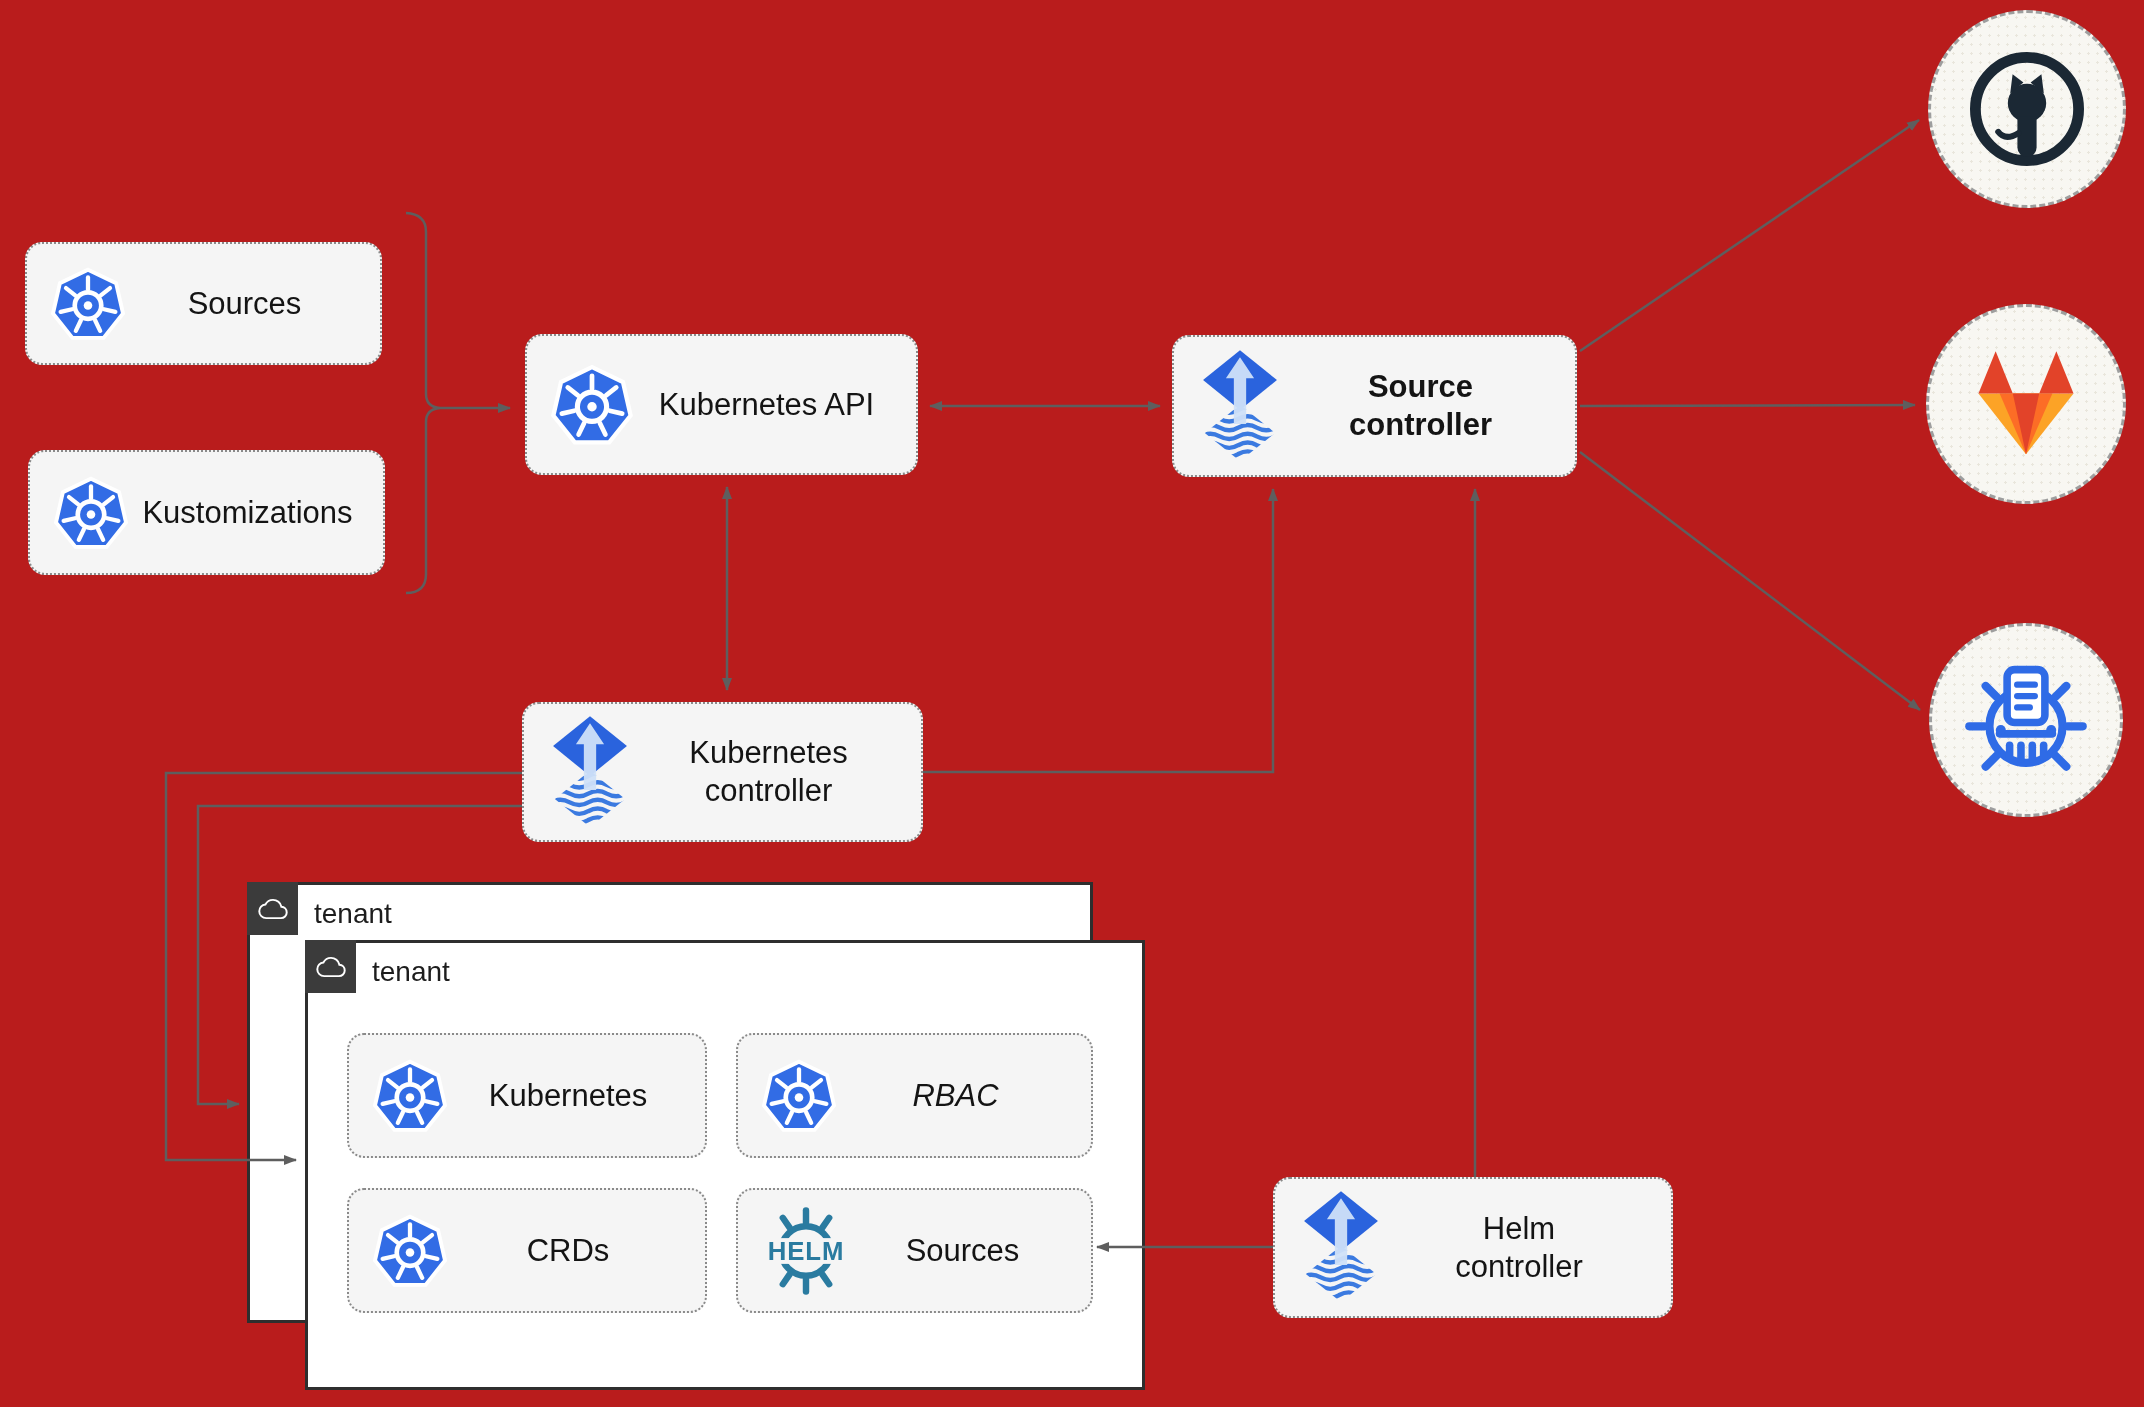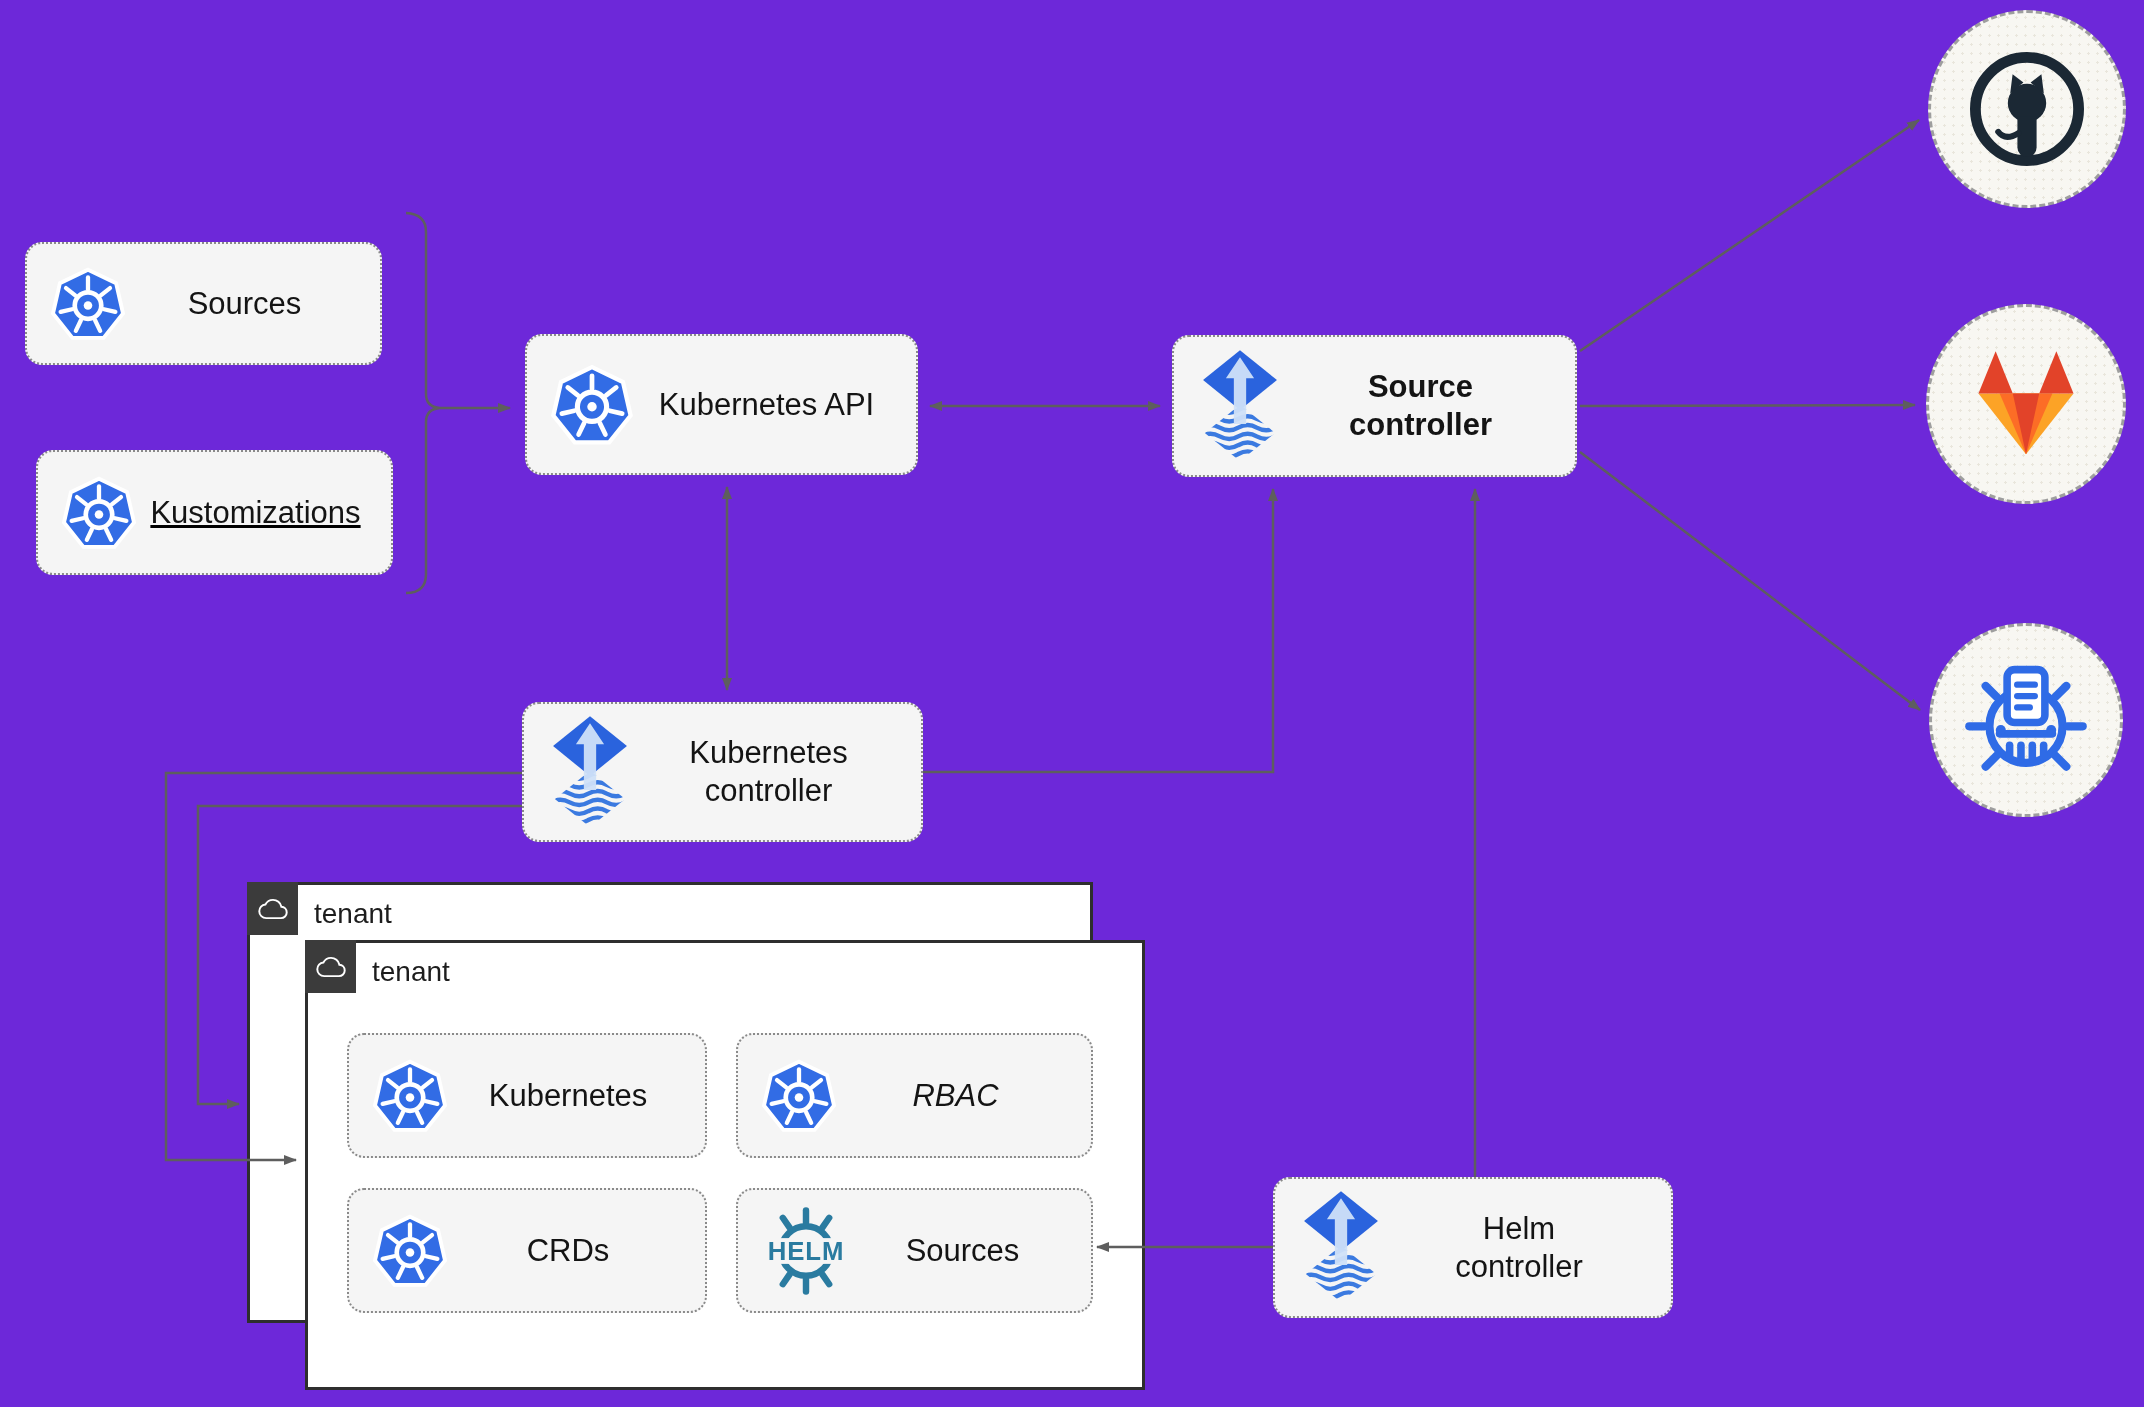--- a/index.html
+++ b/index.html
@@ -1,18 +1,18 @@
 <!DOCTYPE html>
 <html><head>
 <meta charset="utf-8">
 <style>
   html,body { margin:0; padding:0; background:#ffffff; }
   .canvas {
     position:relative; width:2144px; height:1407px; overflow:hidden;
-    font-family:"Liberation Sans", sans-serif; background:#6d28d9;
+    font-family:"Liberation Sans", sans-serif; background:#b91c1c;
   }
   svg { display:block; }
   
   .node {
     position:absolute; box-sizing:border-box;
     background:#f5f5f5; border:2.5px dotted #8a8a8a; border-radius:17px;
     display:flex; align-items:center;
   }
   .node .icon { flex:none; margin-left:22px; display:flex; align-items:center; }
   .node .label {
@@ -61,21 +61,21 @@
           <line x1="59.1" y1="70.9" x2="65.6" y2="84.4"></line>
           <line x1="70.5" y1="56.7" x2="85.1" y2="60"></line>
           <line x1="66.4" y1="38.9" x2="78.2" y2="29.6"></line>
         </g>
         <circle cx="50" cy="52" r="5.5" fill="#ffffff"></circle>
       </svg>
     </span>
     <span class="label">Sources</span>
   </div>
 
-  <div class="node" style="left:36px; top:450px; width:357px; height:125px;text-decoration:underline;">
+  <div class="node" style="left:28px; top:450px; width:357px; height:125px;">
     <span class="icon">
       <svg width="78" height="78" viewBox="0 0 100 100">
         <polygon points="50,6 86,23.3 94.9,62.2 70,93.4 30,93.4 5.1,62.2 14,23.3" fill="#326CE5" stroke="#ffffff" stroke-width="5"></polygon>
         <g stroke="#ffffff" stroke-width="5.5" stroke-linecap="round" fill="none">
           <circle cx="50" cy="52" r="17" stroke-width="6"></circle>
           <line x1="50" y1="31" x2="50" y2="16"></line>
           <line x1="33.6" y1="38.9" x2="21.8" y2="29.6"></line>
           <line x1="29.5" y1="56.7" x2="14.9" y2="60"></line>
           <line x1="40.9" y1="70.9" x2="34.4" y2="84.4"></line>
           <line x1="59.1" y1="70.9" x2="65.6" y2="84.4"></line>

